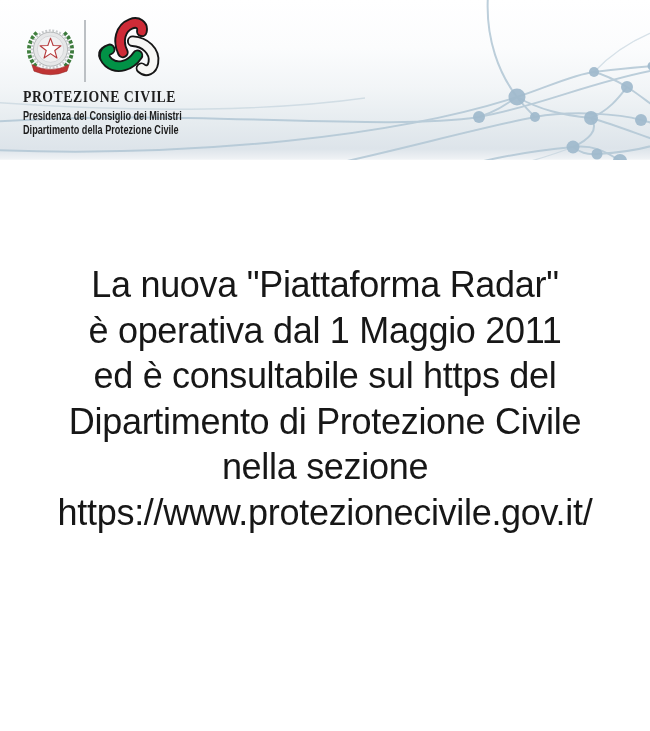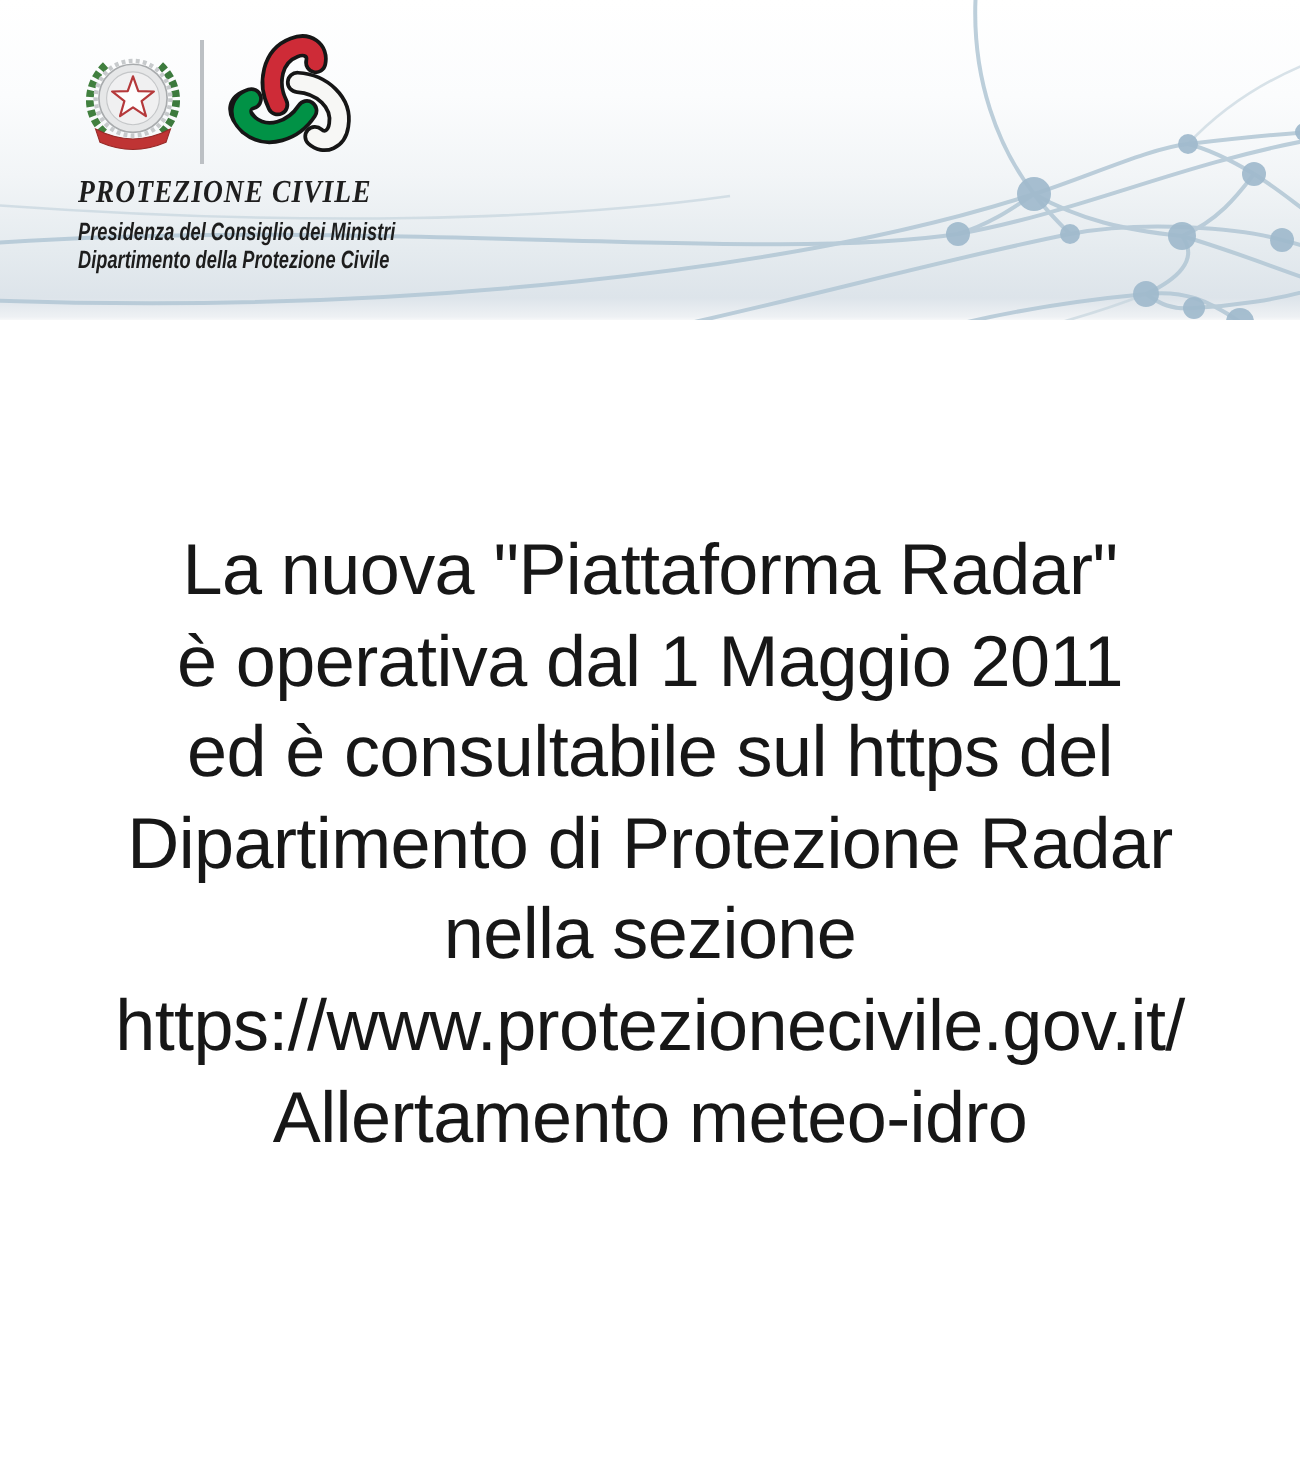--- a/index.html
+++ b/index.html
@@ -10,21 +10,21 @@
     overflow:hidden;
     font-family:"Liberation Sans",sans-serif;
   }
   
   .header{
     position:absolute;top:0;left:0;width:650px;height:160px;
     background:linear-gradient(180deg,#ffffff 0%,#fbfcfd 30%,#f2f5f7 55%,#e5ebef 78%,#dde4ea 93%,#eef1f4 99%,#f7f8f9 100%);
     overflow:hidden;
   }
   .net-pattern{position:absolute;top:0;left:0;width:650px;height:160px;}
-  .brand{position:absolute;top:0;left:16px;width:300px;height:160px;font-style:italic;}
+  .brand{position:absolute;top:0;left:0;width:300px;height:160px;}
   .emblem-icon{position:absolute;left:23px;top:21px;width:55px;height:64px;}
   .logo-divider{position:absolute;left:84px;top:20px;width:2px;height:62px;background:#bcc0c4;}
   .tricolor-icon{position:absolute;left:93px;top:17px;width:76px;height:68px;}
   .org-name{
     position:absolute;left:23px;top:88px;
     font-family:"Liberation Serif",serif;
     font-weight:700;font-size:16px;color:#1e1e1e;
     letter-spacing:0.6px;white-space:nowrap;
     transform:scaleX(0.86);transform-origin:0 50%;
   }
@@ -121,17 +121,16 @@
     <div class="org-name">PROTEZIONE CIVILE</div>
     <div class="org-sub s1">Presidenza del Consiglio dei Ministri</div>
     <div class="org-sub s2">Dipartimento della Protezione Civile</div>
   </div>
 </div>
 
 <div class="announcement">
   <div class="line">La nuova "Piattaforma Radar"</div>
   <div class="line">è operativa dal 1 Maggio 2011</div>
   <div class="line">ed è consultabile sul https del</div>
-  <div class="line">Dipartimento di Protezione Radar</div>
+  <div class="line">Dipartimento di Protezione Civile</div>
   <div class="line">nella sezione</div>
   <div class="line">https://www.protezionecivile.gov.it/</div>
-  <div class="line">Allertamento meteo-idro</div>
 </div>
 
 </body></html>

